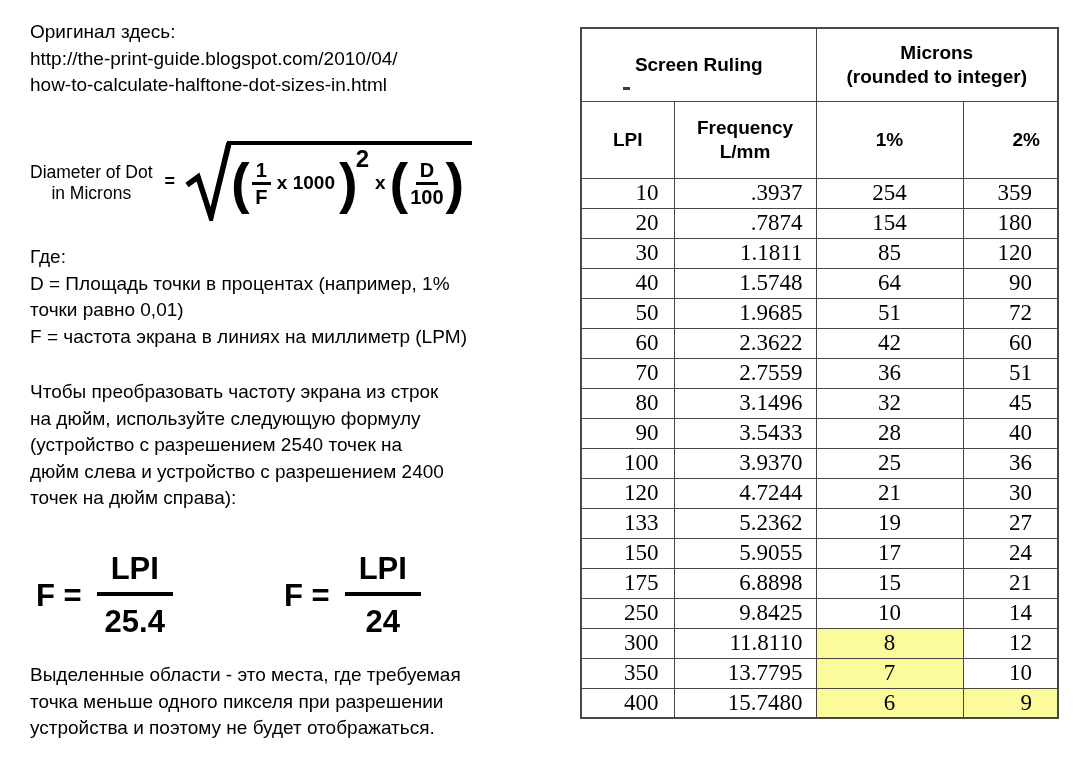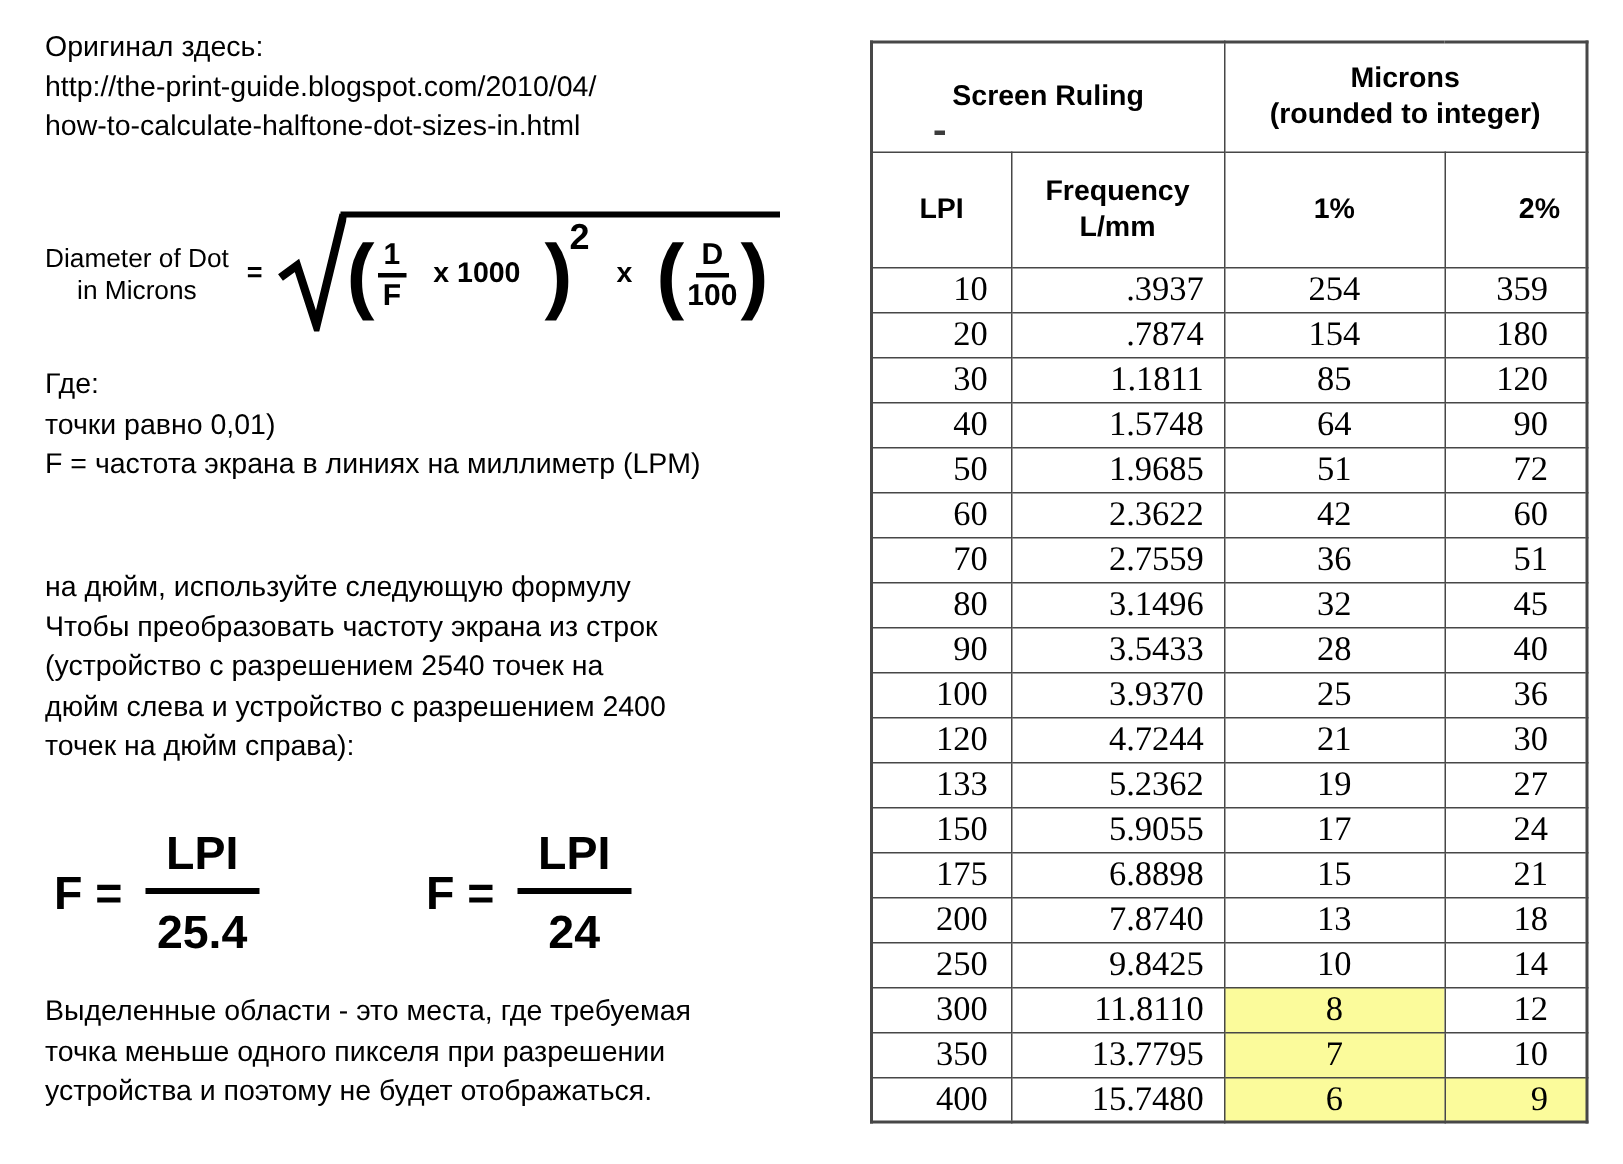--- a/index.html
+++ b/index.html
@@ -24,21 +24,21 @@
   .df-eq { font-weight:bold; font-size:18px; margin:30px 6px 0 12px; }
   .radical { display:flex; align-items:flex-start; margin-left:4px; }
   .rad-tick { width:46px; height:80px; flex:0 0 auto; }
   .rad-body { border-top:4px solid #000; margin-left:-4px; height:78px;
               display:flex; align-items:center; padding:2px 8px 0 4px; }
   .paren { font-weight:bold; font-size:56px; line-height:56px; }
   .frac { display:inline-flex; flex-direction:column; align-items:center;
           font-weight:bold; font-size:20px; line-height:22px; margin:0 2px; }
   .frac .fnum { border-bottom:3px solid #000; padding:0 4px 1px; }
   .frac .fden { padding-top:1px; }
-  .op { font-weight:bold; font-size:19px; margin:0 16px; }
+  .op { font-weight:bold; font-size:19px; margin:0 4px; }
   .sup2 { font-weight:bold; font-size:24px; position:relative; top:-24px; left:-2px; }
 
   
   .f-formula { position:absolute; top:551px; display:flex; align-items:center; }
   .f-left  { left:36px; }
   .f-right { left:284px; }
   .ff-lhs { font-weight:bold; font-size:31px; }
   .ff-frac { display:flex; flex-direction:column; align-items:center;
              margin-left:15px; font-weight:bold; font-size:31px; line-height:36px; }
   .ff-num { border-bottom:4px solid #000; padding:0 14px 5px; }
@@ -98,27 +98,28 @@
         <span class="fnum">D</span>
         <span class="fden">100</span>
       </span>
       <span class="paren">)</span>
     </div>
   </div>
 </div>
 
 <div class="txtblock where">
   <div class="line">Где:</div>
+  <div class="line">D = Площадь точки в процентах (например, 1%</div>
   <div class="line">точки равно 0,01)</div>
   <div class="line">F = частота экрана в линиях на миллиметр (LPM)</div>
 </div>
 
 <div class="txtblock convert">
+  <div class="line">Чтобы преобразовать частоту экрана из строк</div>
   <div class="line">на дюйм, используйте следующую формулу</div>
-  <div class="line">Чтобы преобразовать частоту экрана из строк</div>
   <div class="line">(устройство с разрешением 2540 точек на</div>
   <div class="line">дюйм слева и устройство с разрешением 2400</div>
   <div class="line">точек на дюйм справа):</div>
 </div>
 
 <div class="f-formula f-left">
   <span class="ff-lhs">F =</span>
   <span class="ff-frac">
     <span class="ff-num">LPI</span>
     <span class="ff-den">25.4</span>
@@ -244,26 +245,20 @@
           <td class="c-p1">17</td>
           <td class="c-p2">24</td>
         </tr>
         <tr>
           <td class="c-lpi">175</td>
           <td class="c-freq">6.8898</td>
           <td class="c-p1">15</td>
           <td class="c-p2">21</td>
         </tr>
         <tr>
-          <td class="c-lpi">200</td>
-          <td class="c-freq">7.8740</td>
-          <td class="c-p1">13</td>
-          <td class="c-p2">18</td>
-        </tr>
-        <tr>
           <td class="c-lpi">250</td>
           <td class="c-freq">9.8425</td>
           <td class="c-p1">10</td>
           <td class="c-p2">14</td>
         </tr>
         <tr>
           <td class="c-lpi">300</td>
           <td class="c-freq">11.8110</td>
           <td class="c-p1 hl">8</td>
           <td class="c-p2">12</td>

